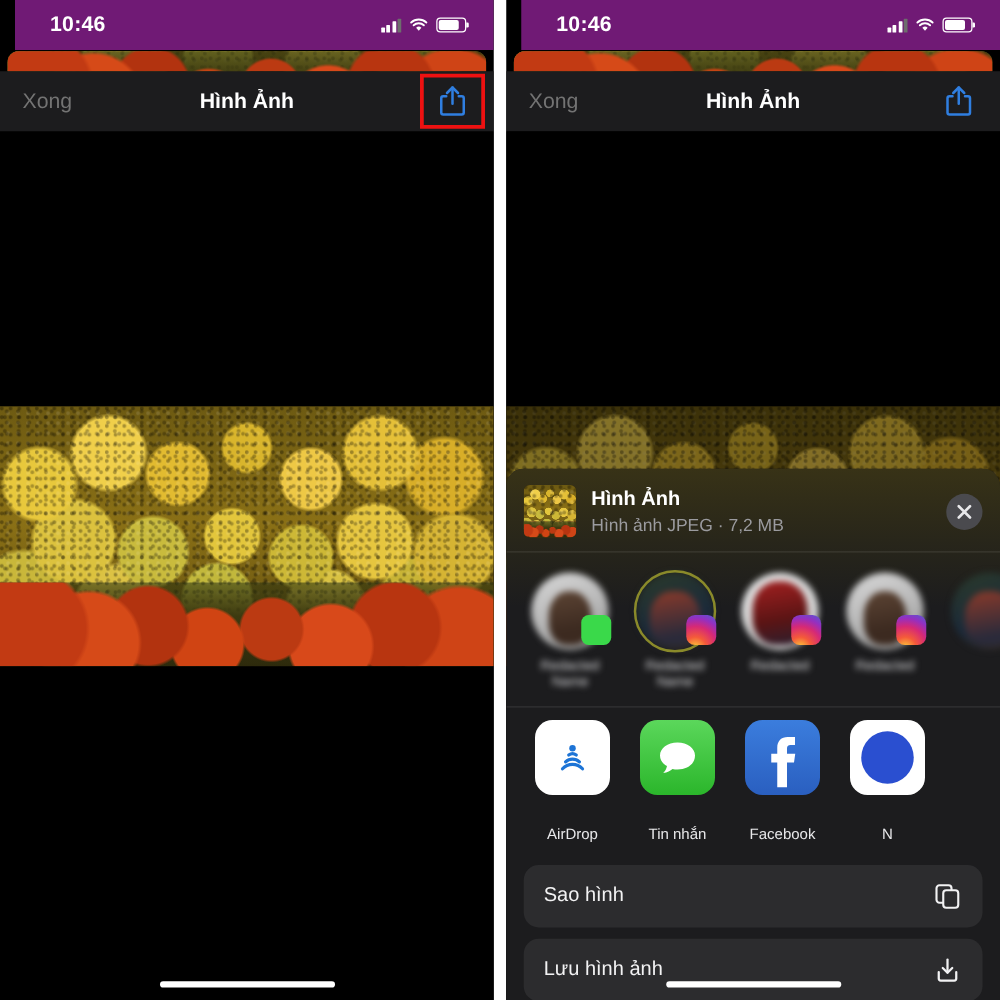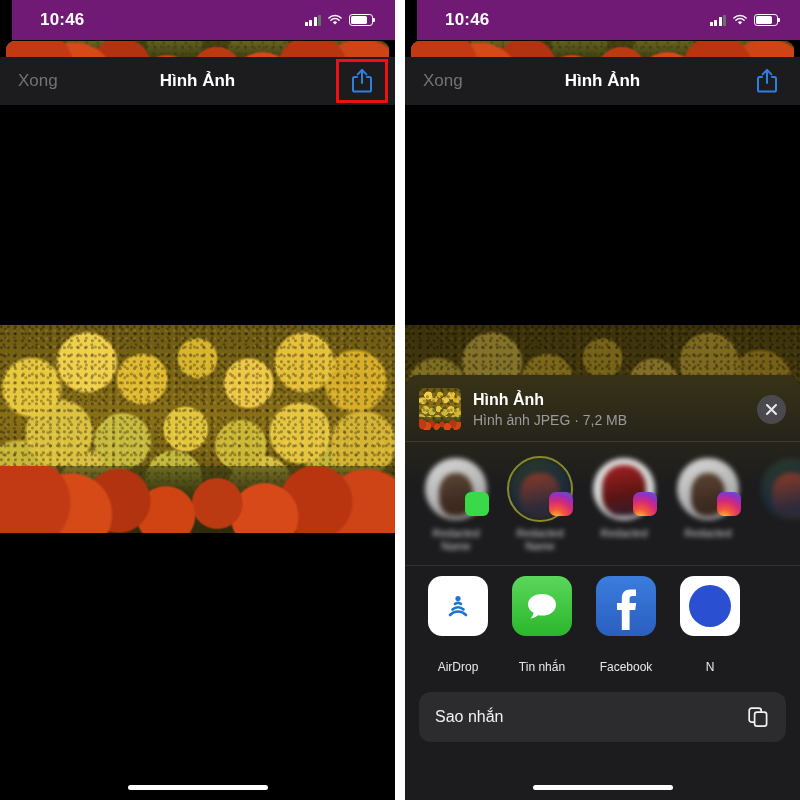--- a/index.html
+++ b/index.html
@@ -437,28 +437,38 @@
               <svg width="52" height="52" viewBox="0 0 52 52">
                 <circle cx="26" cy="26" r="21" fill="#2a4fd0"></circle>
               </svg>
             </div>
             <div class="app-label">N</div>
           </div>
         </div>
 
         <div class="actions">
           <div class="act-row">
-            <div class="act-label">Sao nhắn</div>
+            <div class="act-label">Sao hình</div>
             <div class="act-ic">
               <svg width="22" height="22" viewBox="0 0 22 22">
                 <rect x="2.2" y="2.2" width="12" height="14" rx="2.4" stroke="#f2f2f3" stroke-width="1.7" fill="none"></rect>
                 <rect x="7.6" y="6.2" width="12" height="14" rx="2.4" stroke="#f2f2f3" stroke-width="1.7" fill="#2c2c2e"></rect>
               </svg>
             </div>
           </div>
+          <div class="act-row">
+            <div class="act-label">Lưu hình ảnh</div>
+            <div class="act-ic">
+              <svg width="22" height="22" viewBox="0 0 22 22">
+                <path d="M11 2.6 V13" stroke="#f2f2f3" stroke-width="1.8" stroke-linecap="round"></path>
+                <path d="M7.2 9.4 L11 13.2 L14.8 9.4" stroke="#f2f2f3" stroke-width="1.8" fill="none" stroke-linecap="round" stroke-linejoin="round"></path>
+                <path d="M4 12.6 V17.8 a1.6 1.6 0 0 0 1.6 1.6 H16.4 a1.6 1.6 0 0 0 1.6 -1.6 V12.6" stroke="#f2f2f3" stroke-width="1.8" fill="none" stroke-linecap="round"></path>
+              </svg>
+            </div>
+          </div>
         </div>
 
       </div>
     </div>
 
     <div class="home-ind"></div>
   </div>
 
 </div>
 

